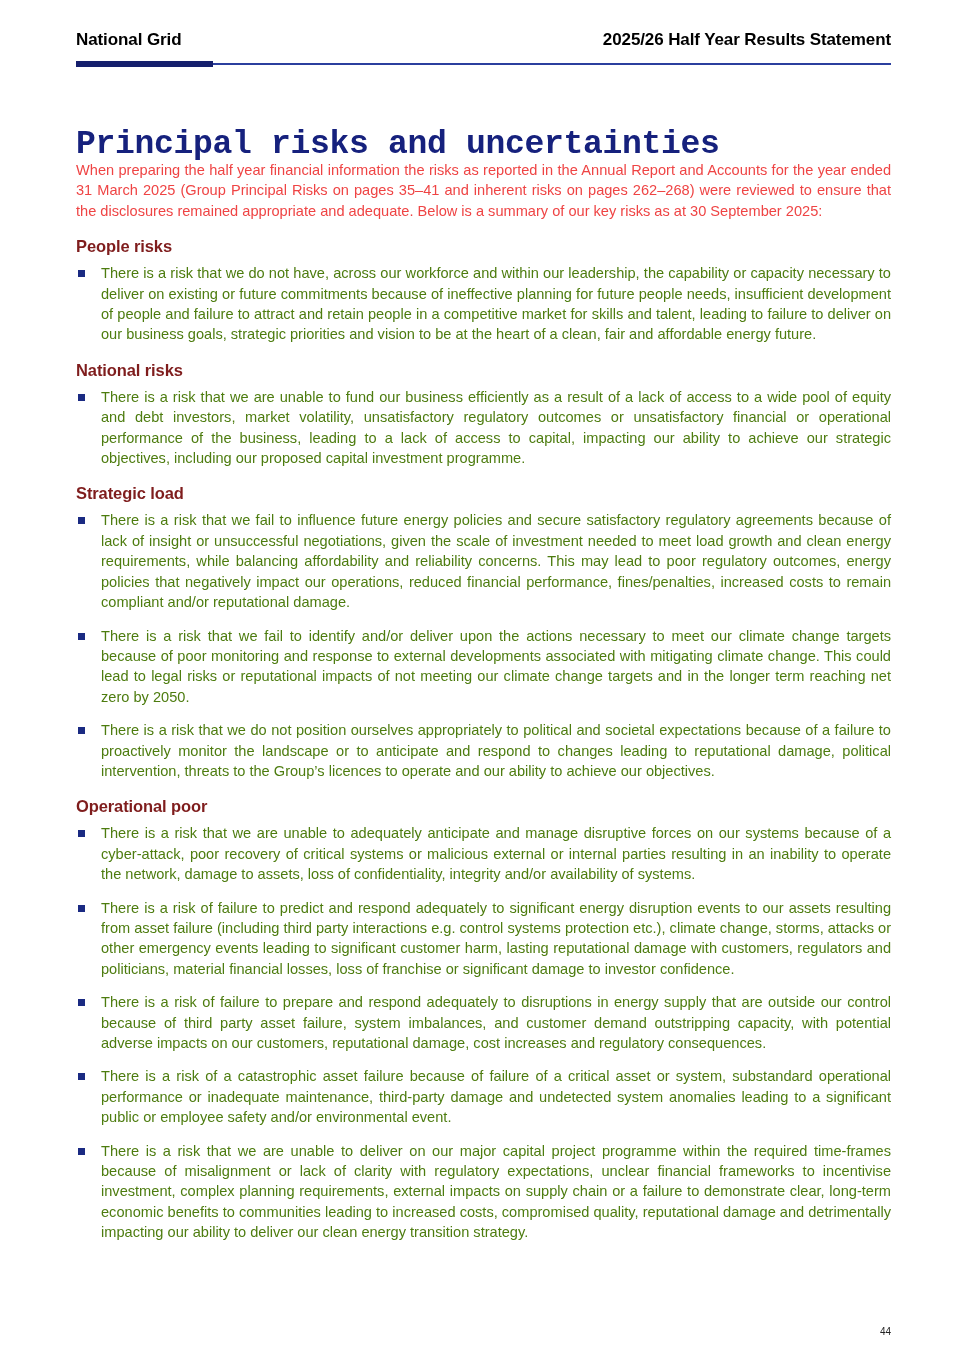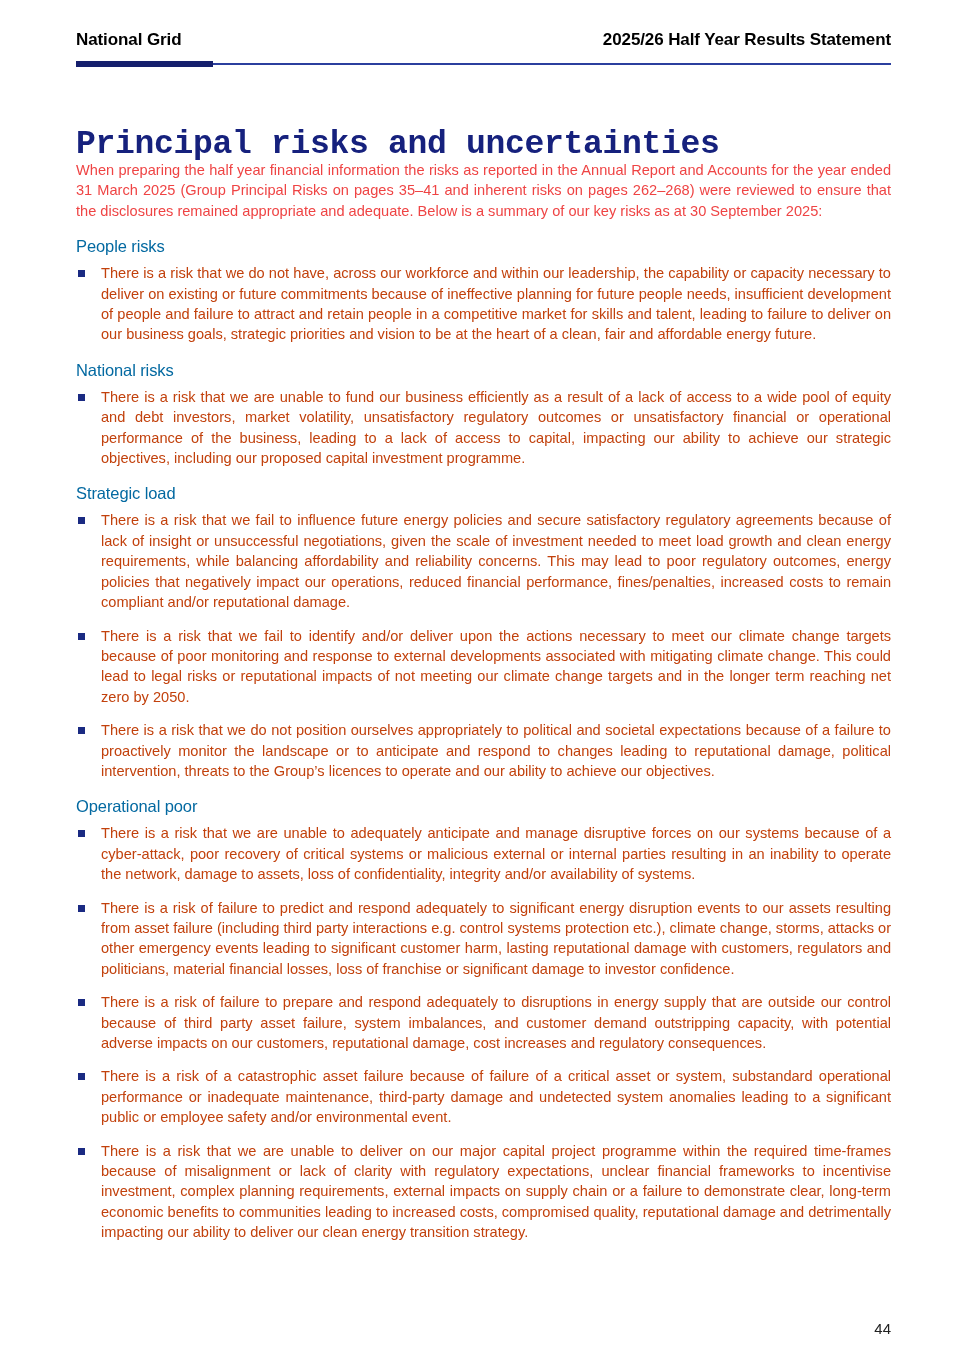--- a/index.html
+++ b/index.html
@@ -88,57 +88,57 @@
     line-height: 20.4px;
     text-align: justify;
     color: #ef4444;
     margin: 0 0 8px 0;
   }
   .section {
     margin-top: 16px;
   }
   .section-heading {
     font-size: 16.5px;
-    font-weight: normal;
-    color: #0369a1;
+    font-weight: bold;
+    color: #7f1d1d;
     margin: 0 0 7px 0;
     letter-spacing: -0.1px;
   }
   ul.bullets {
     list-style: none;
     margin: 0;
     padding: 0;
   }
   ul.bullets > li {
     position: relative;
     padding-left: 25px;
     margin-bottom: 13px;
     font-size: 14.6px;
     line-height: 20.4px;
     text-align: justify;
-    color: #c2410c;
+    color: #4d7c0f;
   }
   ul.bullets > li:last-child {
     margin-bottom: 0;
   }
   .bullet-marker {
     position: absolute;
     left: 2px;
     top: 7px;
     width: 7px;
     height: 7px;
     background: #1a2a82;
   }
 
   
   .page-number {
     position: absolute;
     right: 77px;
     bottom: 28px;
-    font-size: 15px;
+    font-size: 10px;
     color: #222222;
     text-align: right;
   }
 </style>
 </head>
 <body>
 
 <div class="page">
 
   <div class="doc-header">

